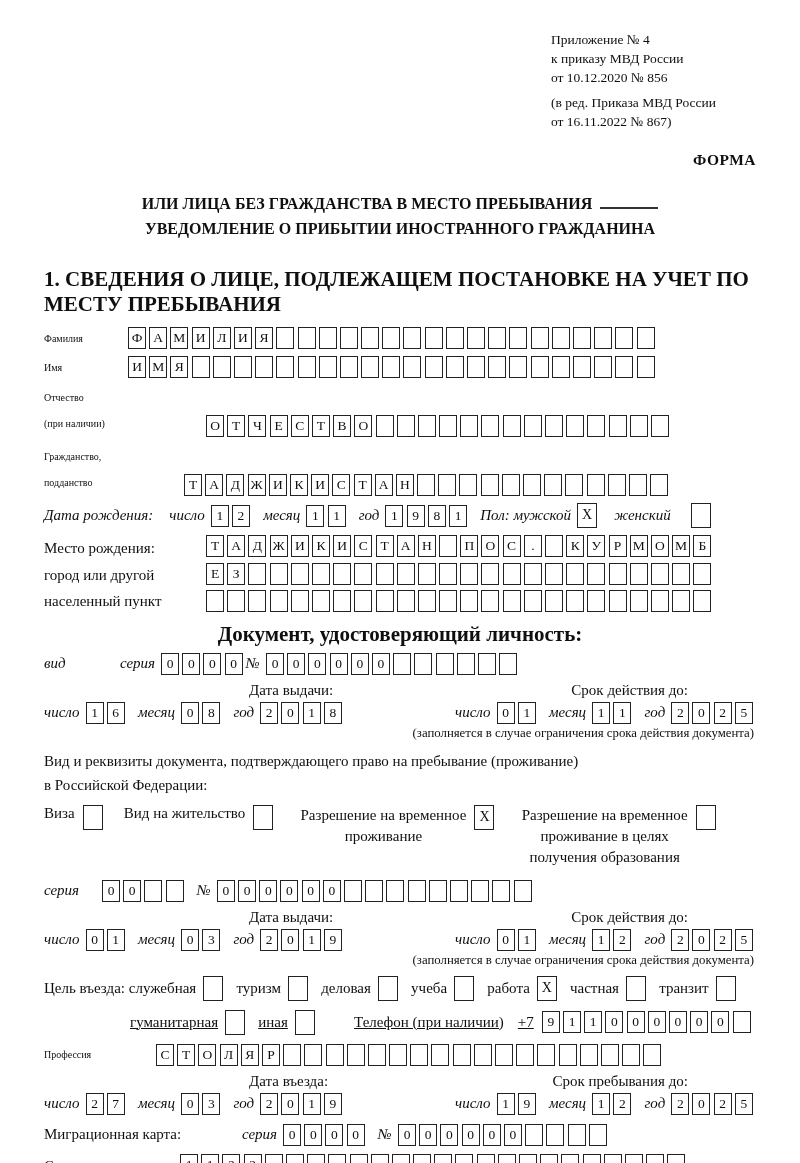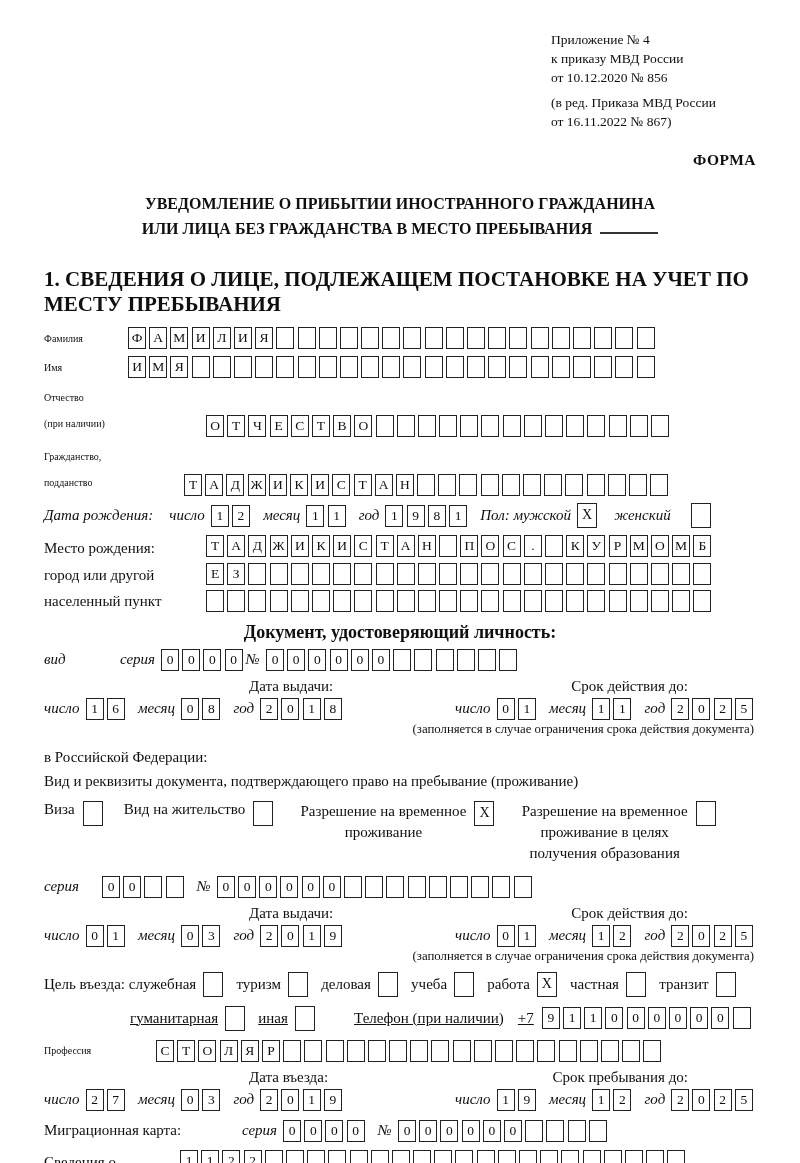--- a/index.html
+++ b/index.html
@@ -51,21 +51,21 @@
 
   .para { font-size: 15px; line-height: 24px; margin-top: 4px; }
 
   .permit-row { display: flex; align-items: flex-start; margin-top: 8px; margin-bottom: 12px; }
   .pitem { display: flex; align-items: flex-start; font-size: 15px; }
   .pitem .plines { text-align: center; line-height: 21px; }
   .pitem .cb-wrap { margin-left: 8px; }
   .mr18 { margin-right: 18px; }
   .mr24 { margin-right: 24px; }
 
-  .doc-head { text-align: center; font-weight: bold; font-size: 18px; margin: 2px 0 6px 0; }
+  .doc-head { text-align: center; font-weight: bold; font-size: 21px; margin: 2px 0 6px 0; }
 
   .bp-grid { display: flex; margin-bottom: 4px; }
   .bp-labels { width: 162px; font-size: 15px; line-height: 26.5px; flex: 0 0 auto; }
   .bp-rows .cells { display: block; margin-bottom: 5.5px; }
 
   .purpose-row { display: flex; align-items: center; font-size: 15px; margin-bottom: 9px; flex-wrap: nowrap; }
   .purpose-row .cb-wrap { margin: 0 10px 0 7px; }
   .purpose2 { padding-left: 86px; text-decoration: underline; }
   .phone-lbl { margin-left: 26px; margin-right: 14px; }
   .phone-pfx { margin-right: 8px; }
@@ -85,22 +85,22 @@
     <div>Приложение № 4</div>
     <div>к приказу МВД России</div>
     <div>от 10.12.2020 № 856</div>
     <div class="grp2">(в ред. Приказа МВД России</div>
     <div>от 16.11.2022 № 867)</div>
   </div>
 
   <div class="forma">ФОРМА</div>
 
   <div class="title">
+    <div><span>ИЛИ ЛИЦА БЕЗ ГРАЖДАНСТВА В МЕСТО ПРЕБЫВАНИЯ</span><span class="blank-line"></span></div>
     <div>УВЕДОМЛЕНИЕ О ПРИБЫТИИ ИНОСТРАННОГО ГРАЖДАНИНА</div>
-    <div><span>ИЛИ ЛИЦА БЕЗ ГРАЖДАНСТВА В МЕСТО ПРЕБЫВАНИЯ</span><span class="blank-line"></span></div>
   </div>
 
   <div class="sec-heading">1. СВЕДЕНИЯ О ЛИЦЕ, ПОДЛЕЖАЩЕМ ПОСТАНОВКЕ НА УЧЕТ ПО МЕСТУ ПРЕБЫВАНИЯ</div>
 
   <div class="frow">
     <span class="flabel lw84">Фамилия</span>
     <span class="cells"><span class="cell">Ф</span><span class="cell">А</span><span class="cell">М</span><span class="cell">И</span><span class="cell">Л</span><span class="cell">И</span><span class="cell">Я</span><span class="cell"></span><span class="cell"></span><span class="cell"></span><span class="cell"></span><span class="cell"></span><span class="cell"></span><span class="cell"></span><span class="cell"></span><span class="cell"></span><span class="cell"></span><span class="cell"></span><span class="cell"></span><span class="cell"></span><span class="cell"></span><span class="cell"></span><span class="cell"></span><span class="cell"></span><span class="cell"></span></span>
   </div>
 
   <div class="frow">
@@ -177,22 +177,22 @@
       <span class="cells"><span class="cell">0</span><span class="cell">1</span></span>
       <span class="inline-lbl gap10">месяц</span>
       <span class="cells"><span class="cell">1</span><span class="cell">1</span></span>
       <span class="inline-lbl gap10">год</span>
       <span class="cells"><span class="cell">2</span><span class="cell">0</span><span class="cell">2</span><span class="cell">5</span></span>
     </span>
   </div>
   <div class="note">(заполняется в случае ограничения срока действия документа)</div>
 
   <div class="para">
+    <div>Вид и реквизиты документа, подтверждающего право на пребывание (проживание)</div>
     <div>в Российской Федерации:</div>
-    <div>Вид и реквизиты документа, подтверждающего право на пребывание (проживание)</div>
   </div>
 
   <div class="permit-row">
     <span class="pitem mr18">
       <span>Виза</span>
       <span class="cells cb-wrap"><span class="cell cb"></span></span>
     </span>
     <span class="pitem mr24">
       <span>Вид на жительство</span>
       <span class="cells cb-wrap"><span class="cell cb"></span></span>

